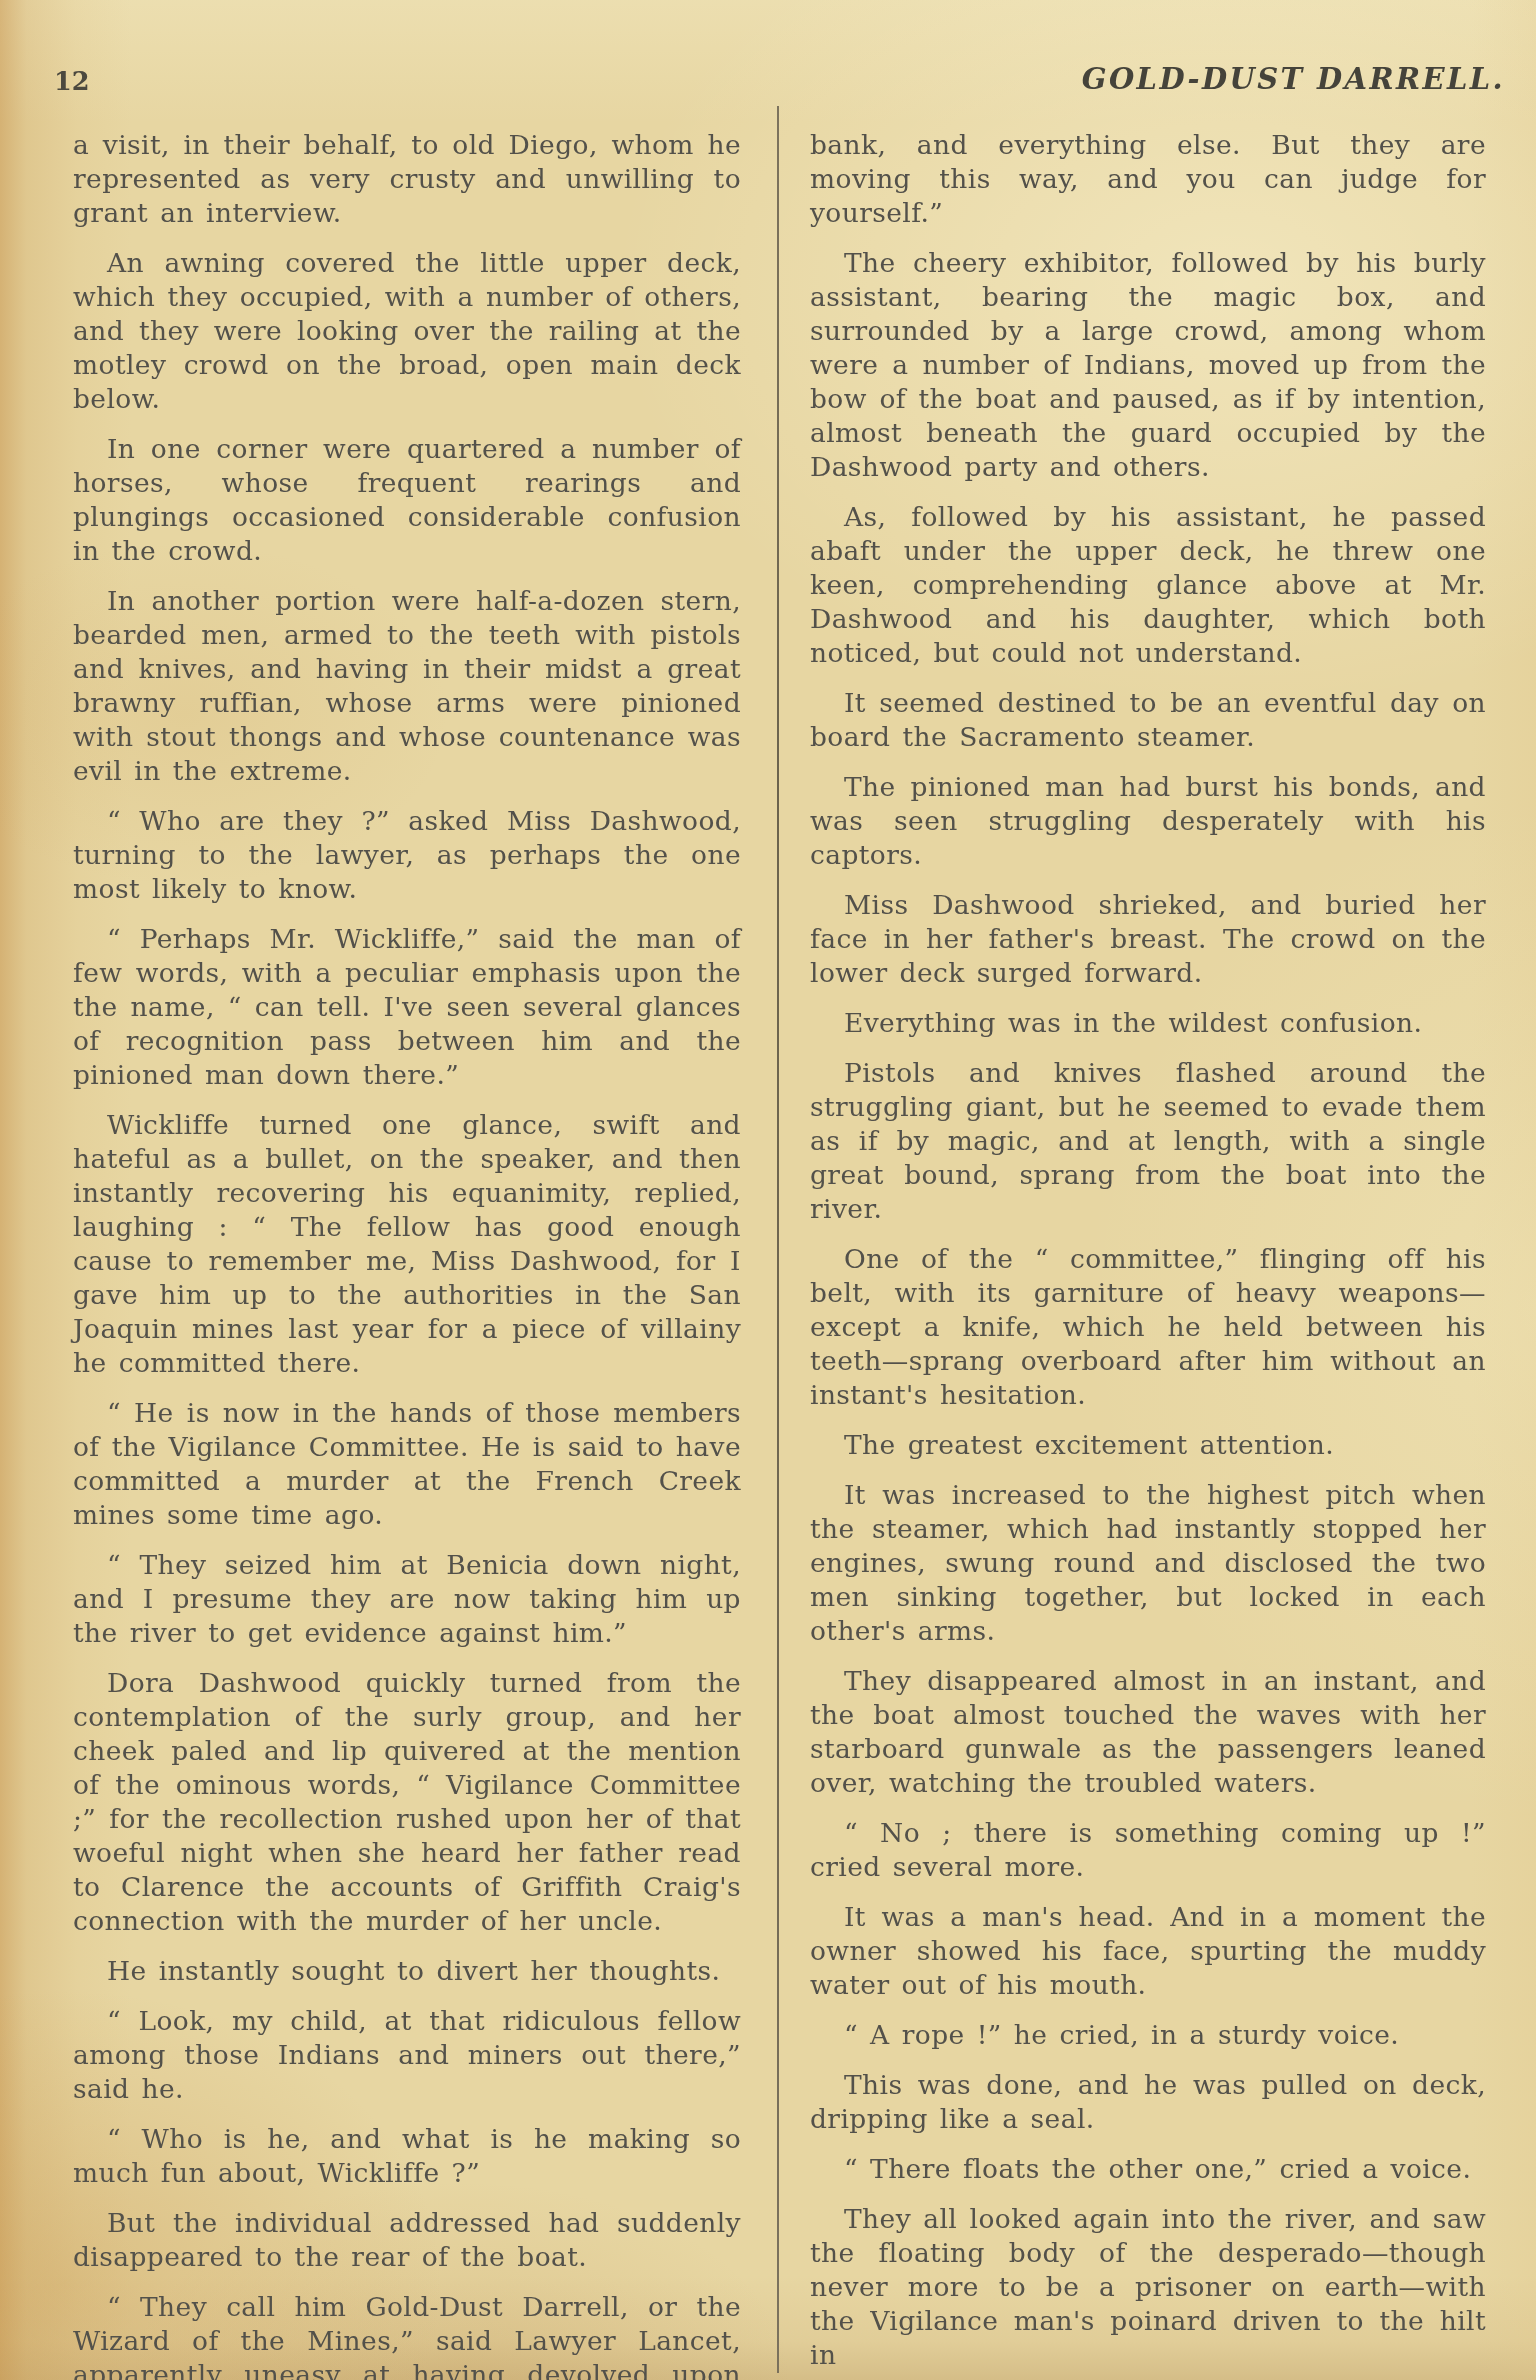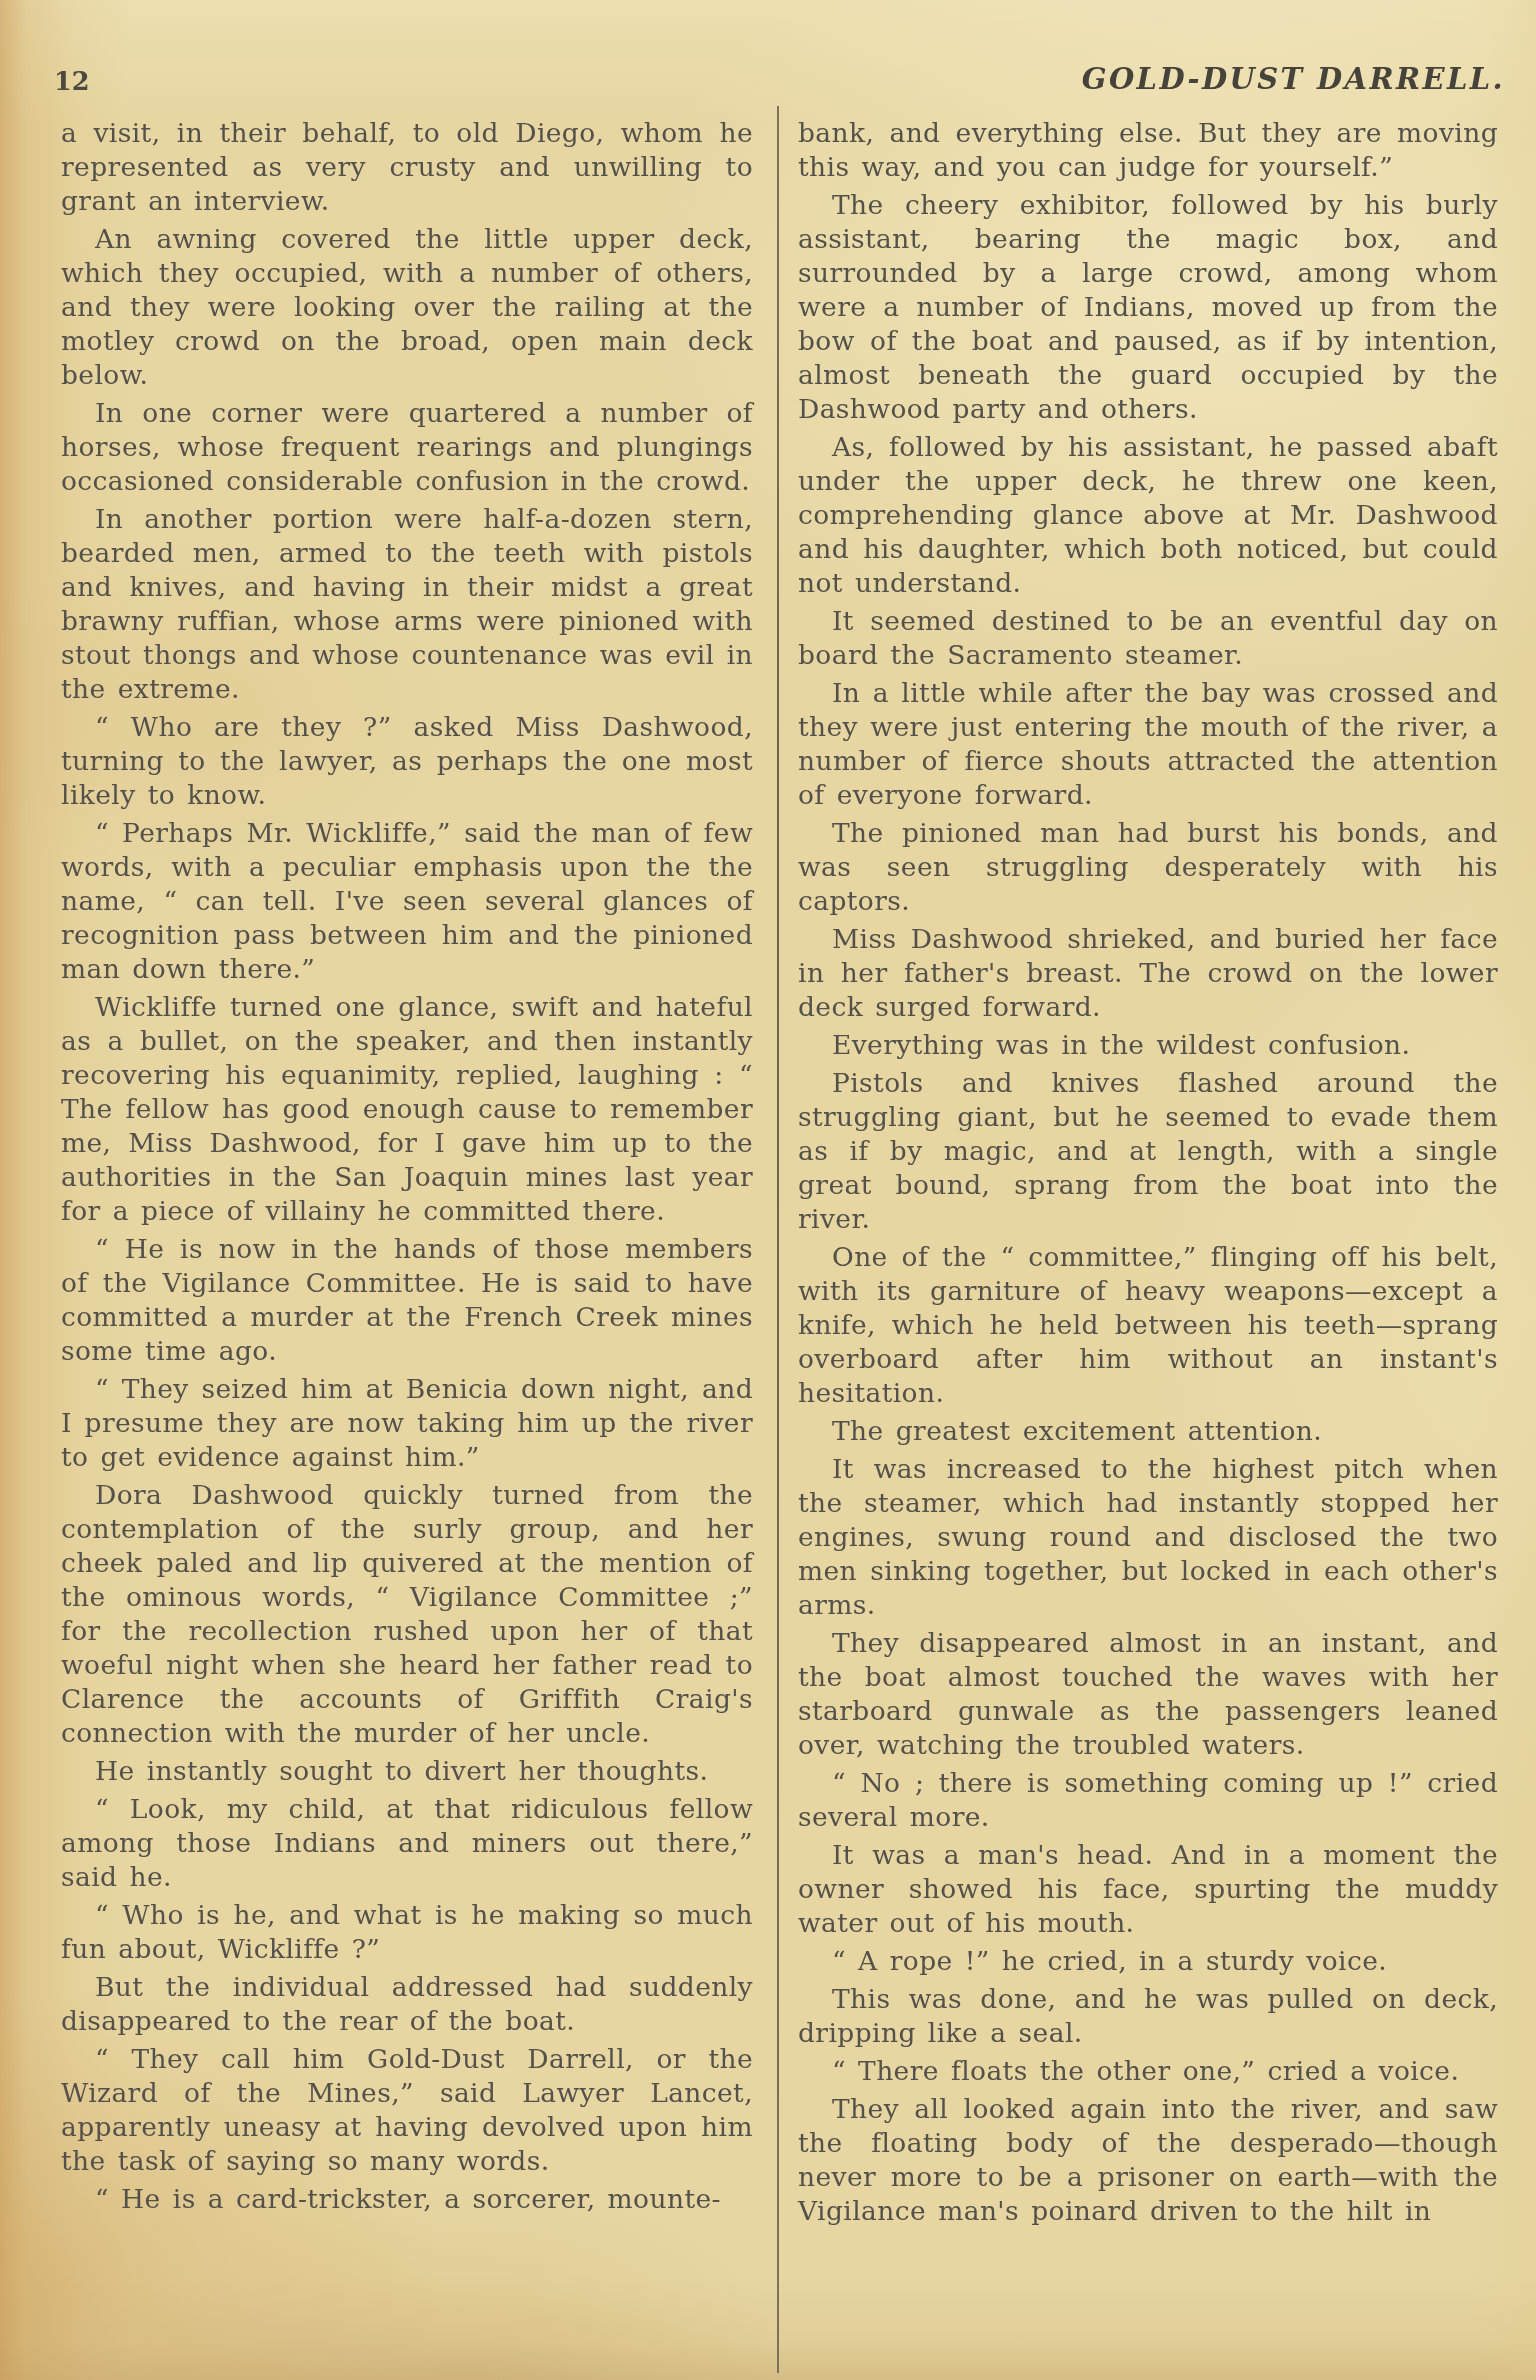--- a/index.html
+++ b/index.html
@@ -60,21 +60,21 @@
     top: 112px;
     font-size: 26.5px;
     line-height: 34px;
     text-align: justify;
     letter-spacing: 0.4px;
     word-spacing: 3.3px;
   }
   .col-left  { left: 57px;  width: 700px; }
   .col-right { left: 794px; width: 708px; }
   .para {
-    margin: 4px;
+    margin: 16px;
     text-indent: 34px;
   }
   .para.no-indent { text-indent: 0; }
 </style>
 </head>
 <body>
 
 <div class="page">
   <div class="page-number">12</div>
   <div class="page-title">GOLD-DUST DARRELL.</div>
@@ -95,21 +95,20 @@
       <p class="para">“ Who is he, and what is he making so much fun about, Wickliffe ?”</p>
       <p class="para">But the individual addressed had suddenly disappeared to the rear of the boat.</p>
       <p class="para">“ They call him Gold-Dust Darrell, or the Wizard of the Mines,” said Lawyer Lancet, apparently uneasy at having devolved upon him the task of saying so many words.</p>
       <p class="para">“ He is a card-trickster, a sorcerer, mounte-</p>
     </div>
   <div class="col col-right">
       <p class="para no-indent">bank, and everything else.  But they are moving this way, and you can judge for yourself.”</p>
       <p class="para">The cheery exhibitor, followed by his burly assistant, bearing the magic box, and surrounded by a large crowd, among whom were a number of Indians, moved up from the bow of the boat and paused, as if by intention, almost beneath the guard occupied by the Dashwood party and others.</p>
       <p class="para">As, followed by his assistant, he passed abaft under the upper deck, he threw one keen, comprehending glance above at Mr. Dashwood and his daughter, which both noticed, but could not understand.</p>
       <p class="para">It seemed destined to be an eventful day on board the Sacramento steamer.</p>
-      <p class="para">In a little while after the bay was crossed and they were just entering the mouth of the river, a number of fierce shouts attracted the attention of everyone forward.</p>
       <p class="para">The pinioned man had burst his bonds, and was seen struggling desperately with his captors.</p>
       <p class="para">Miss Dashwood shrieked, and buried her face in her father's breast.  The crowd on the lower deck surged forward.</p>
       <p class="para">Everything was in the wildest confusion.</p>
       <p class="para">Pistols and knives flashed around the struggling giant, but he seemed to evade them as if by magic, and at length, with a single great bound, sprang from the boat into the river.</p>
       <p class="para">One of the “ committee,” flinging off his belt, with its garniture of heavy weapons—except a knife, which he held between his teeth—sprang overboard after him without an instant's hesitation.</p>
       <p class="para">The greatest excitement attention.</p>
       <p class="para">It was increased to the highest pitch when the steamer, which had instantly stopped her engines, swung round and disclosed the two men sinking together, but locked in each other's arms.</p>
       <p class="para">They disappeared almost in an instant, and the boat almost touched the waves with her starboard gunwale as the passengers leaned over, watching the troubled waters.</p>
       <p class="para">“ No ; there is something coming up !” cried several more.</p>
       <p class="para">It was a man's head.  And in a moment the owner showed his face, spurting the muddy water out of his mouth.</p>

